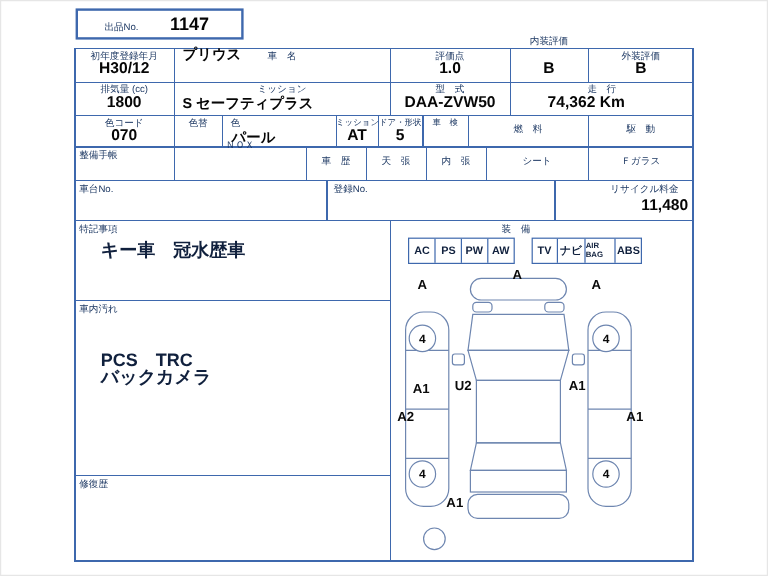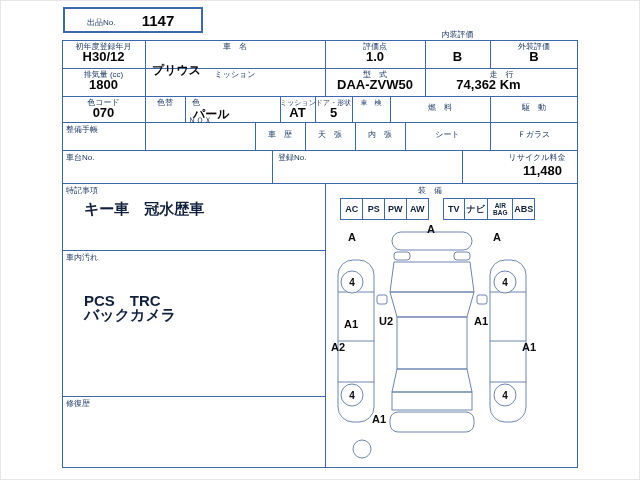--- a/index.html
+++ b/index.html
@@ -6,27 +6,27 @@
   .page{
     position:relative;width:640px;height:480px;background:#ffffff;overflow:hidden;
     font-family:"Liberation Sans","DejaVu Sans",sans-serif;color:#0a0a0a;
     box-shadow:inset 0 0 0 1px #e6e6e6;
   }
   .lbl{position:absolute;font-size:8px;color:#17335f;white-space:nowrap;line-height:9px;}
   .lbl7{font-size:7px;}
   .val{position:absolute;font-size:13px;font-weight:700;color:#060606;white-space:nowrap;line-height:14px;}
   .valjp{font-size:12px;font-weight:600;}
   .ctr{text-align:center;}
-  .rt{text-align:right;}
+  .rt{text-align:center;padding-left:42px;}
   .lotbox{position:absolute;left:63px;top:7px;width:140px;height:26px;border:2px solid #3e68ad;box-sizing:border-box;}
   .lotlbl{position:absolute;left:6px;top:8px;font-size:8px;color:#17335f;padding-left:16px;}
   .lotval{position:absolute;left:58px;top:3px;width:70px;text-align:center;font-size:15px;font-weight:700;color:#050505;}
   .eqgroup{position:absolute;top:198px;height:22px;border:1px solid #3e68ad;box-sizing:border-box;display:flex;}
   .eqcell{border-left:1px solid #3e68ad;box-sizing:border-box;display:flex;align-items:center;justify-content:center;
-          font-size:9px;font-weight:600;color:#10203d;text-align:center;}
+          font-size:9px;font-weight:600;color:#10203d;}
   .eqcell:first-child{border-left:none;}
   .eqsmall{font-size:6.5px;line-height:7px;white-space:normal;font-weight:700;}
   .note{position:absolute;font-size:15px;font-weight:600;color:#10203d;white-space:nowrap;line-height:13px;}
   svg{position:absolute;}
 </style>
 </head>
 <body>
 
 <div class="page">
 
@@ -70,31 +70,32 @@
   </svg>
 
   <div class="lotbox">
     <span class="lotlbl">出品No.</span>
     <span class="lotval">1147</span>
   </div>
 
   <span class="lbl ctr" style="left:62px;top:42px;width:83px">初年度登録年月</span>
   <span class="val ctr" style="left:62px;top:50px;width:83px">H30/12</span>
   <span class="lbl ctr" style="left:145px;top:42px;width:180px">車　名</span>
-  <span class="val valjp" style="left:152px;top:63px">プリウス</span>
+  <span class="val valjp" style="left:152px;top:38px">プリウス</span>
   <span class="lbl ctr" style="left:325px;top:42px;width:100px">評価点</span>
   <span class="val ctr" style="left:325px;top:50px;width:100px">1.0</span>
   <span class="lbl ctr" style="left:425px;top:30px;width:65px">内装評価</span>
   <span class="val ctr" style="left:425px;top:50px;width:65px">B</span>
   <span class="lbl ctr" style="left:490px;top:42px;width:88px">外装評価</span>
   <span class="val ctr" style="left:490px;top:50px;width:88px">B</span>
 
   <span class="lbl ctr" style="left:62px;top:70px;width:83px">排気量 (cc)</span>
   <span class="val ctr" style="left:62px;top:78px;width:83px">1800</span>
   <span class="lbl ctr" style="left:145px;top:70px;width:180px">ミッション</span>
+  <span class="val valjp" style="left:152px;top:79px">S セーフティプラス</span>
   <span class="lbl ctr" style="left:325px;top:70px;width:100px">型　式</span>
   <span class="val ctr" style="left:325px;top:78px;width:100px">DAA-ZVW50</span>
   <span class="lbl ctr" style="left:425px;top:70px;width:153px">走　行</span>
   <span class="val ctr" style="left:425px;top:78px;width:127px">74,362 Km</span>
 
   <span class="lbl ctr" style="left:62px;top:98px;width:83px">色コード</span>
   <span class="val ctr" style="left:62px;top:106px;width:83px">070</span>
   <span class="lbl ctr" style="left:145px;top:98px;width:40px">色替</span>
   <span class="lbl" style="left:192px;top:98px">色</span>
   <span class="val valjp" style="left:193px;top:107px">パール</span>

